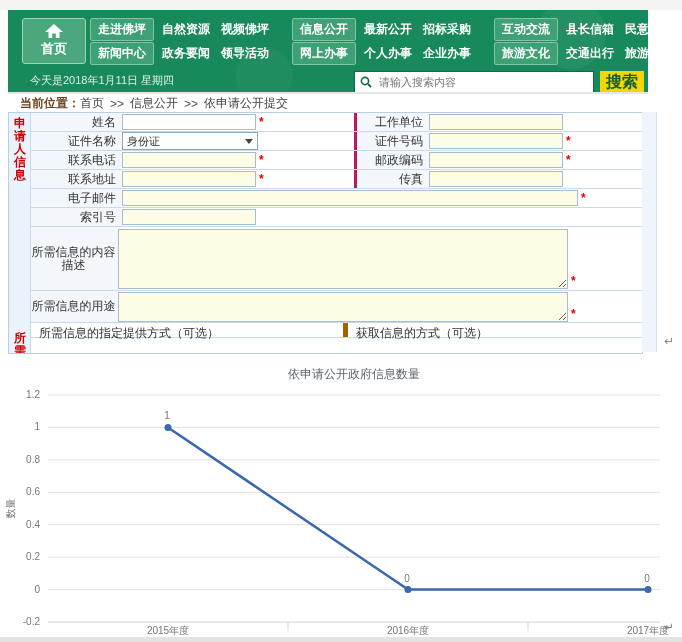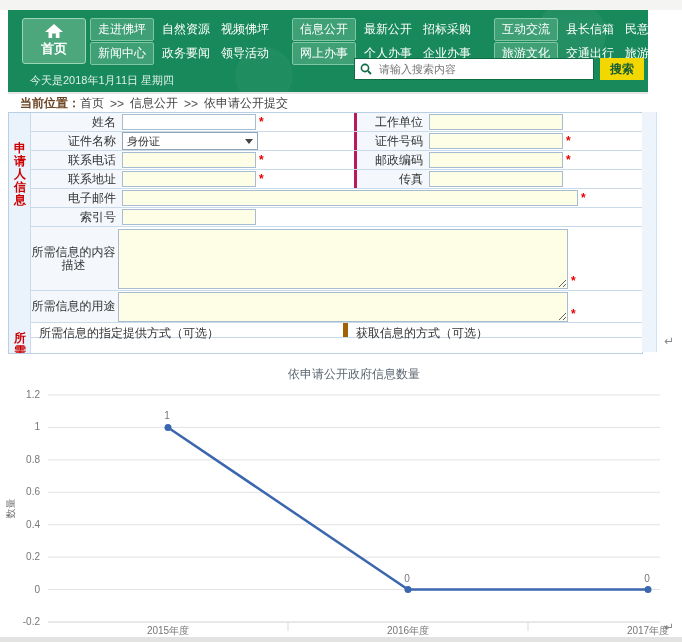--- a/index.html
+++ b/index.html
@@ -11,47 +11,47 @@
   .nav{position:absolute;left:8px;top:10px;width:640px;height:82px;background:#17895A;
        background-image:radial-gradient(circle at 88% 30%,rgba(255,255,255,.05) 0 34px,transparent 35px),
                         radial-gradient(circle at 40% 80%,rgba(255,255,255,.04) 0 28px,transparent 29px);}
   .home-btn{position:absolute;left:14px;top:8px;width:62px;height:44px;background:#4DA77C;
             border:1px solid #9ED4B8;border-radius:3px;display:flex;flex-direction:column;
             align-items:center;justify-content:center;cursor:pointer;}
   .home-btn svg{display:block;}
   .home-label{color:#fff;font-size:13px;font-weight:bold;margin-top:2px;}
   .menu{position:absolute;left:82px;top:9px;width:556px;}
   .mrow{display:flex;align-items:center;height:21px;margin-bottom:3px;}
-  .mitem{color:#fff;font-size:12px;font-weight:normal;padding:3px 3px;margin-right:5px;
+  .mitem{color:#fff;font-size:12px;font-weight:bold;padding:3px 3px;margin-right:5px;
          white-space:nowrap;cursor:pointer;}
   .mitem.boxed{background:#3FA075;border:1px solid #7EC7A2;border-radius:2px;padding:2px 7px;}
   .mitem.gp{margin-left:15px;}
   .datebar{position:absolute;left:22px;top:63px;color:#DFF0E7;font-size:11px;}
-  .search{position:absolute;left:346px;top:48px;display:flex;align-items:flex-start;}
+  .search{position:absolute;left:346px;top:61px;display:flex;align-items:flex-start;}
   .search-box{position:relative;width:238px;height:20px;background:#fff;border:1px solid #0E6B44;}
   .search-box svg{position:absolute;left:5px;top:4px;}
   .search-input{position:absolute;left:22px;top:1px;width:210px;height:16px;border:none;outline:none;
                 font-size:11px;color:#555;background:transparent;font-family:inherit;}
   .search-btn{width:44px;height:22px;margin-left:6px;background:#F2D800;border:none;color:#145C38;
-              font-size:12px;font-weight:bold;cursor:pointer;font-family:inherit;}
+              font-size:16px;font-weight:bold;cursor:pointer;font-family:inherit;}
   
   .crumbs{position:absolute;left:8px;top:92px;width:640px;height:19px;background:#fff;
           border-top:2px solid #e6e6e6;display:flex;align-items:center;font-size:12px;color:#444;}
   .bc-label{font-weight:bold;color:#6B4423;margin-left:12px;}
   .bc-sep{margin:0 6px;color:#555;}
   .crumbs a{color:#444;text-decoration:none;cursor:pointer;}
   
   .formwrap{position:absolute;left:8px;top:112px;width:633px;height:240px;
             border:1px solid #B9CFE4;display:flex;overflow:hidden;background:#fff;}
   .right-band{position:absolute;left:642px;top:112px;width:14px;height:240px;
               background:#EDF4FB;border-right:1px solid #D5E2EF;}
   .side{position:relative;width:21px;background:#EAF2FB;border-right:1px solid #C9DAEB;flex:none;}
   .vtext{position:absolute;left:4px;width:14px;word-break:break-all;line-height:13px;font-size:12px;
          color:#CC0000;font-weight:bold;text-align:center;}
-  .v1{top:29px;}.v2{top:219px;}
+  .v1{top:4px;}.v2{top:219px;}
   .fmain{flex:1;display:flex;flex-direction:column;}
   .frow{display:flex;align-items:center;border-bottom:1px solid #C9DAEB;box-sizing:border-box;flex:none;}
   .r-radio{height:17px;background:#F2F7FC;padding-left:14px;}
   .r-std{height:19px;}
   .r-ta1{height:64px;}
   .r-ta2{height:32px;}
   .r-head{height:15px;align-items:flex-start;}
   .lab{width:85px;flex:none;text-align:right;padding-right:6px;font-size:12px;color:#333;
        background:#F4F8FD;align-self:stretch;display:flex;align-items:center;justify-content:flex-end;}
   .lab.ctr{justify-content:center;text-align:center;padding-right:2px;line-height:13px;}

